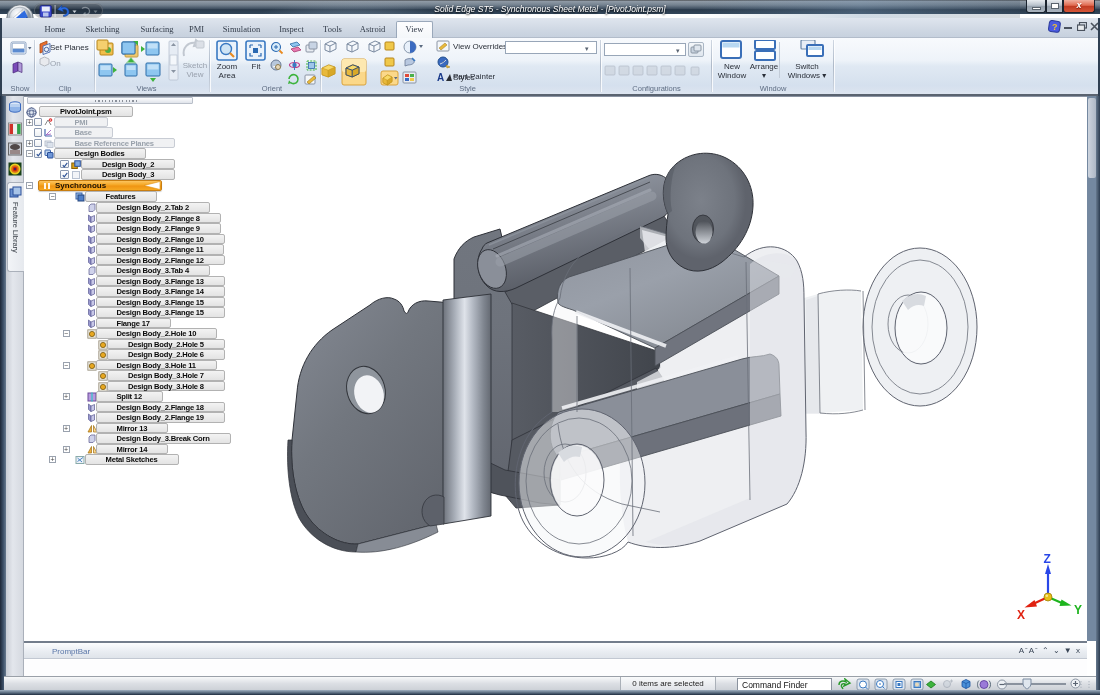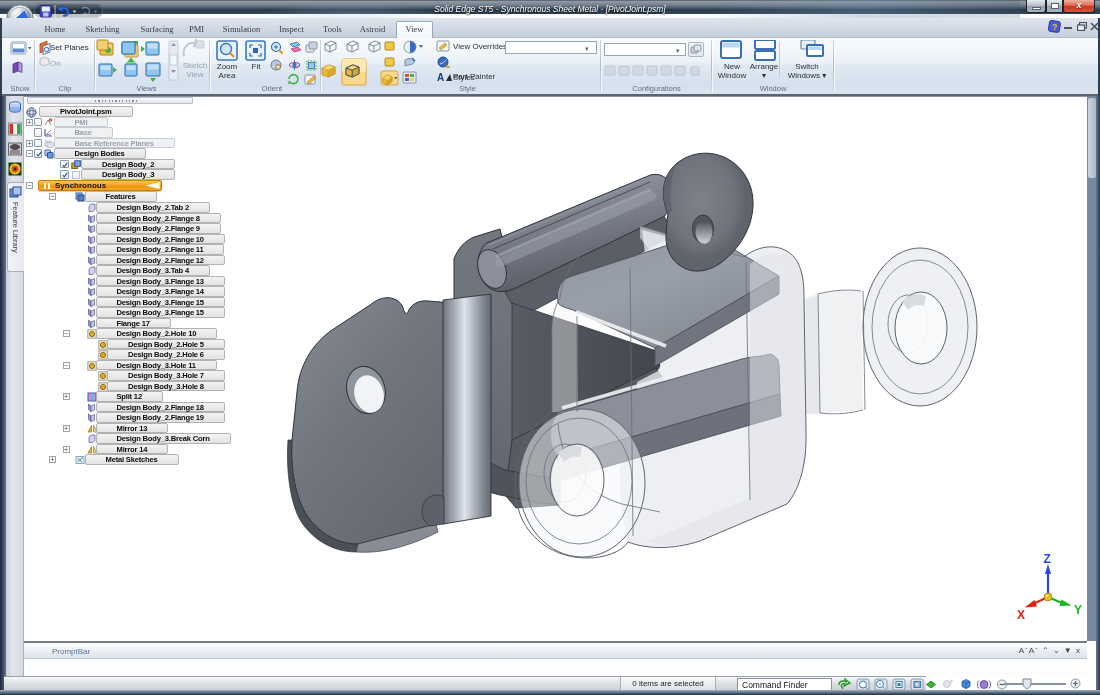--- a/index.html
+++ b/index.html
@@ -20,21 +20,21 @@
 #viewtab { position:absolute; left:396px; top:3px; width:37px; height:17px; background:linear-gradient(#fdfdfe,#f4f7fa); border:1px solid #9aa8ba; border-bottom:none; border-radius:2px 2px 0 0; }
 #leftframe { position:absolute; left:0; top:96px; width:6px; height:594px; background:linear-gradient(90deg,#1c2636,#3d5068 55%,#67798e); }
 #iconcol { position:absolute; left:6px; top:96px; width:18px; height:580px; background:linear-gradient(90deg,#c8ccd4,#e3e6ec 40%,#d5d9e0); border-right:1px solid #aab0ba; }
 #viewport { position:absolute; left:24px; top:96px; width:1063px; height:545px; background:#ffffff; border-top:1px solid #8a93a2; }
 #rightbar { position:absolute; left:1087px; top:96px; width:9px; height:545px; background:#7488a0; }
 #rightbar .thumb { position:absolute; left:0.5px; top:2px; width:8px; height:80px; background:linear-gradient(90deg,#cdd4de,#aeb8c6); border-radius:2px; }
 #rightframe { position:absolute; left:1096px; top:96px; width:4px; height:594px; background:linear-gradient(90deg,#67798e,#2c3c50); }
 #promptbar { position:absolute; left:24px; top:641px; width:1063px; height:18px; background:linear-gradient(180deg,#fcfdfe,#e8ecf1 60%,#dfe4ea); border-top:2px solid #737d8b; border-bottom:1px solid #c2c8d2; }
 #promptbar .t { position:absolute; left:5px; top:4px; font-size:8px; color:#5b77a8;margin-left:23px; }
 #whiterow { position:absolute; left:24px; top:660px; width:1063px; height:16px; background:#fdfdfe; }
-#statusbar { position:absolute; left:4px; top:676px; width:922px; height:14px; background:linear-gradient(180deg,#f8f9fa,#dcdfe4 50%,#cdd1d7); border-top:1px solid #9aa0a8; }
+#statusbar { position:absolute; left:4px; top:676px; width:1092px; height:14px; background:linear-gradient(180deg,#f8f9fa,#dcdfe4 50%,#cdd1d7); border-top:1px solid #9aa0a8; }
 #bottomframe { position:absolute; left:0; top:690px; width:1100px; height:5px; background:linear-gradient(180deg,#9fb0c0,#54667a 60%,#1e2c3d); }
 .pm { position:absolute; width:7px; height:7px; background:#fff; border:1px solid #9aa2ae; font-size:7px; line-height:5px; text-align:center; color:#444; }
 .cb, .cbc { position:absolute; width:8.5px; height:8.5px; background:linear-gradient(#fefefe,#eef1f4); border:1px solid #8a98b0; border-radius:1px; }
 .tlbl { position:absolute; height:10.5px; line-height:9.5px; padding:0 20px; background:linear-gradient(#f3f3f3,#e3e3e3); border:1px solid #b2b2b2; border-radius:2px; font-size:7.6px; letter-spacing:-0.2px; font-weight:bold; color:#0a0a0a; white-space:nowrap; }
 .tlbl.dis { color:#9aa2ac; border-color:#c8ccd4; background:#f0f1f3; }
 .ti { position:absolute; width:9px; height:9px; }
 .wbtn { position:absolute; top:0; height:13px; border:1px solid #1a232e; border-top:none; }
 .vtext { position:absolute; writing-mode:vertical-rl; font-size:7.5px; color:#3a4048; }
 </style></head>
 <body>

